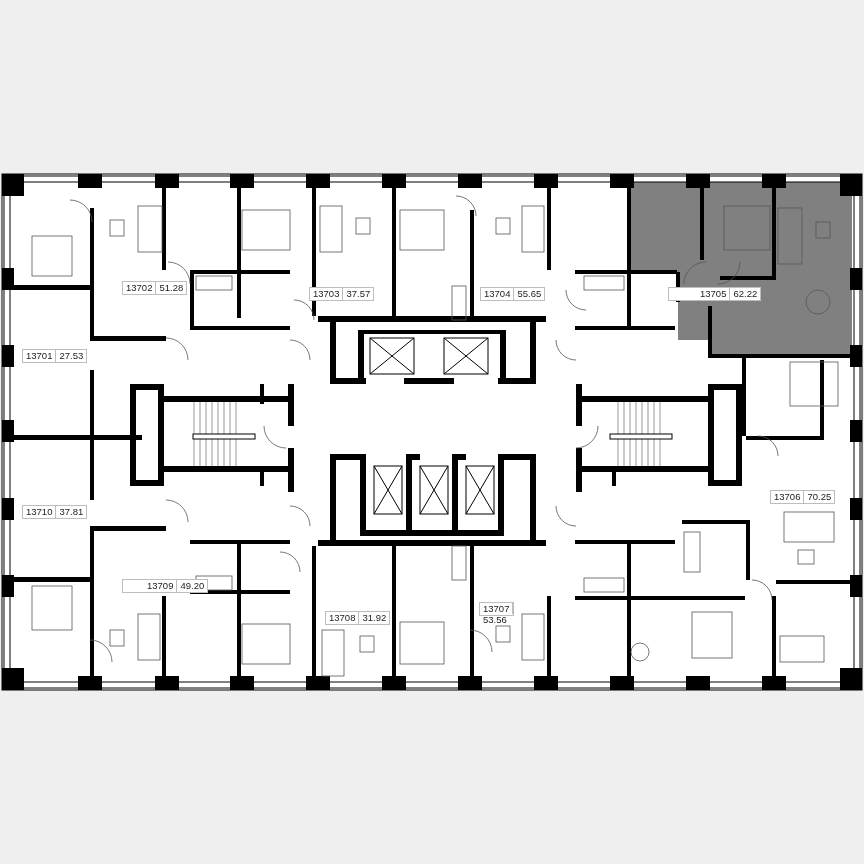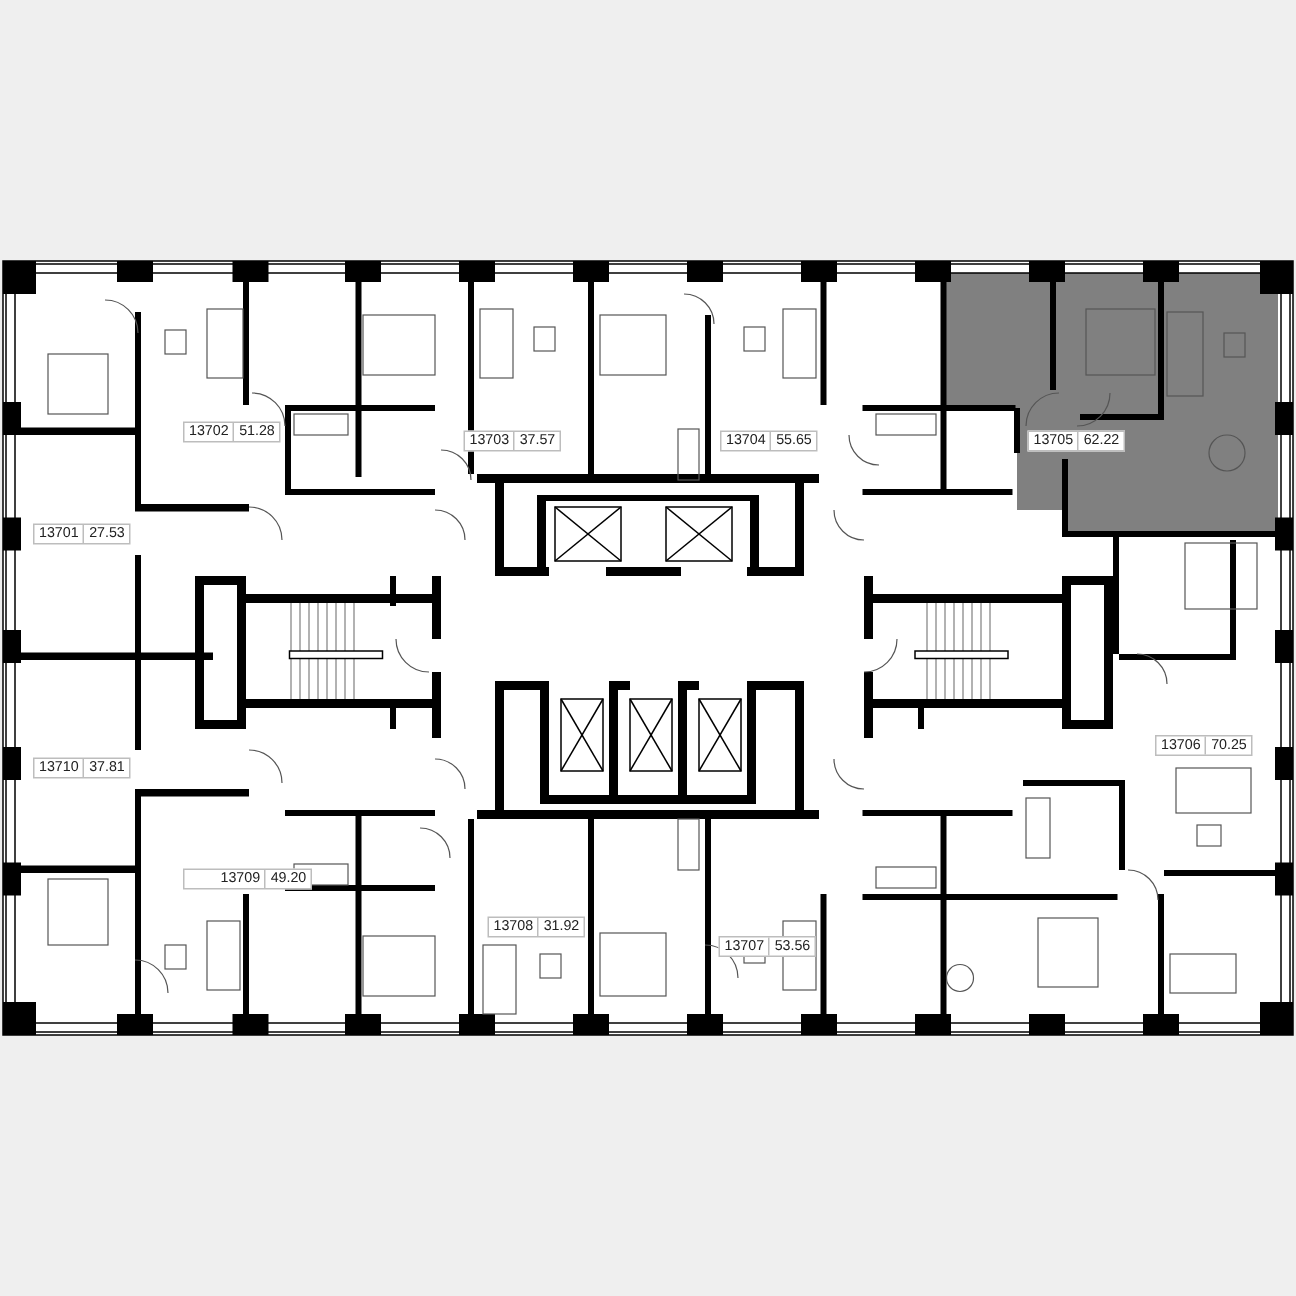--- a/index.html
+++ b/index.html
@@ -282,33 +282,33 @@
   <span class="num">13703</span>
   <span>37.57</span>
 </div>
 
 <div class="unit-hit" style="left:396px;top:188px;width:230px;height:128px;"></div>
 <div class="unit-label" style="left:480px;top:287px;">
   <span class="num">13704</span>
   <span>55.65</span>
 </div>
 
-<div class="unit-label" style="left:685px;top:287px;">
+<div class="unit-label" style="left:668px;top:287px;padding-left:28px;">
   <span class="num">13705</span>
   <span>62.22</span>
 </div>
 
 <div class="unit-hit" style="left:742px;top:358px;width:110px;height:222px;"></div>
 <div class="unit-label" style="left:770px;top:490px;text-align:right;">
   <span class="num">13706</span>
   <span>70.25</span>
 </div>
 
 <div class="unit-hit" style="left:474px;top:546px;width:152px;height:130px;"></div>
-<div class="unit-label" style="left:479px;top:624px;">
+<div class="unit-label" style="left:479px;top:602px;flex-direction:column;">
   <span class="num">13707</span>
   <span>53.56</span>
 </div>
 
 <div class="unit-hit" style="left:316px;top:546px;width:154px;height:130px;"></div>
 <div class="unit-label" style="left:325px;top:611px;text-align:right;">
   <span class="num">13708</span>
   <span>31.92</span>
 </div>
 

